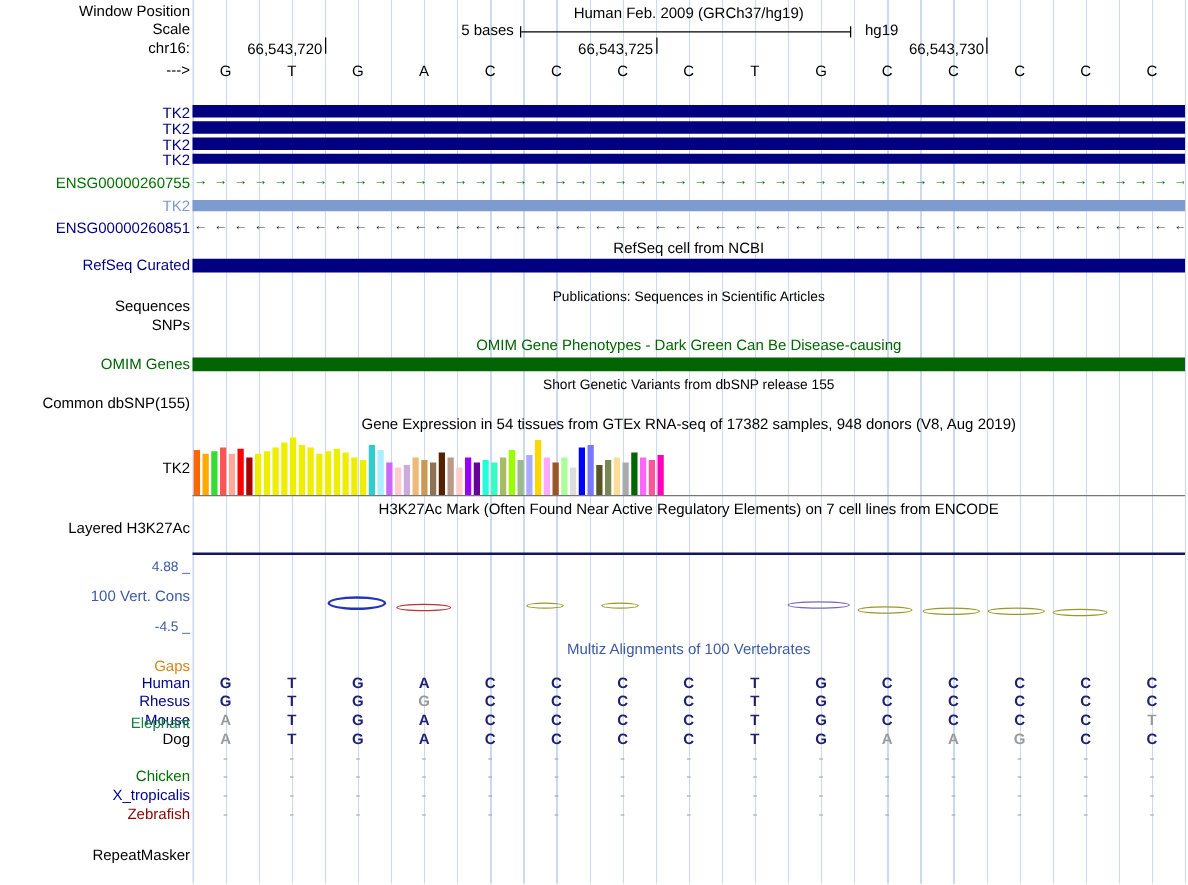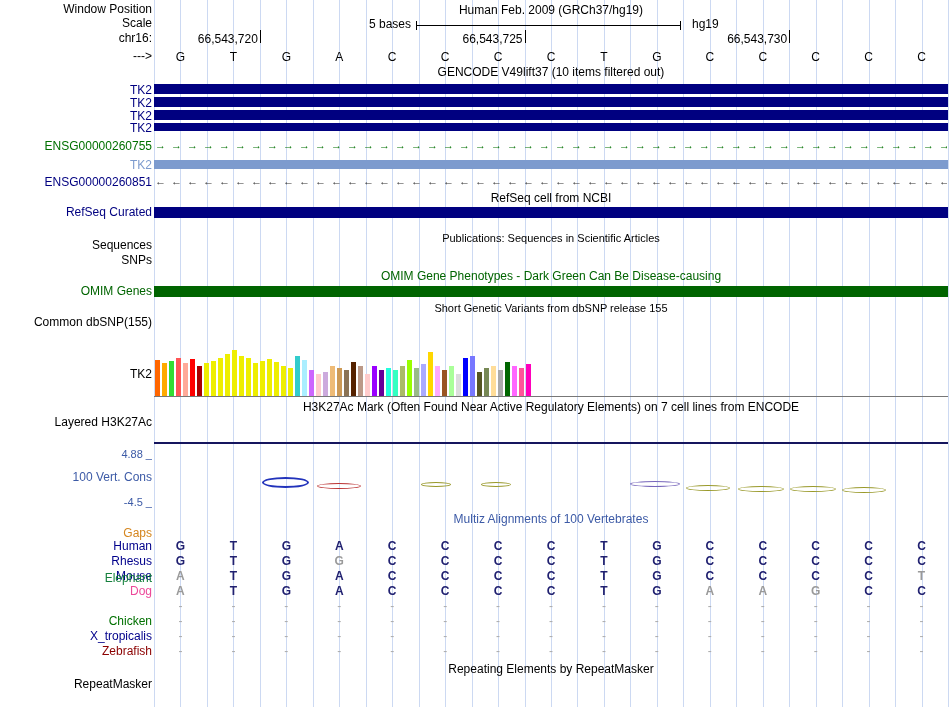--- a/index.html
+++ b/index.html
@@ -47,21 +47,20 @@
   <div class="llabel" style="top:17px">Scale</div>
   <div id="scale-value">5 bases</div>
   <div id="scale-line"></div>
   <div class="scale-tick" style="left:416px"></div>
   <div class="scale-tick" style="left:680px"></div>
   <div id="assembly-name">hg19</div>
 
   <div class="llabel" style="top:32px">chr16:</div>
   <div class="llabel" style="top:50px">---&gt;</div>
 
-  <div class="ctitle" style="top:66px">GENCODE V49lift37 (10 items filtered out)</div>
   <div class="llabel" style="top: 84px; color: rgb(0, 0, 128);">TK2</div>
   <div class="bar" style="top: 84px; height: 10px; background: rgb(0, 0, 128);"></div>
   <div class="llabel" style="top: 97px; color: rgb(0, 0, 128);">TK2</div>
   <div class="bar" style="top: 97px; height: 10px; background: rgb(0, 0, 128);"></div>
   <div class="llabel" style="top: 110px; color: rgb(0, 0, 128);">TK2</div>
   <div class="bar" style="top: 110px; height: 10px; background: rgb(0, 0, 128);"></div>
   <div class="llabel" style="top: 122px; color: rgb(0, 0, 128);">TK2</div>
   <div class="bar" style="top: 123px; height: 8px; background: rgb(0, 0, 128);"></div>
 
   <div class="llabel" style="top: 140px; color: rgb(0, 112, 0);">ENSG00000260755</div>
@@ -81,20 +80,21 @@
   <div class="llabel" style="top:239px">Sequences</div>
   <div class="llabel" style="top:254px">SNPs</div>
 
   <div class="ctitle" style="top: 270px; color: rgb(0, 100, 0);">OMIM Gene Phenotypes - Dark Green Can Be Disease-causing</div>
   <div class="llabel" style="top: 285px; color: rgb(0, 100, 0);">OMIM Genes</div>
   <div class="bar" style="top: 286px; height: 11px; background: rgb(0, 100, 0);"></div>
 
   <div class="ctitle ctitle-sm" style="top:302px">Short Genetic Variants from dbSNP release 155</div>
   <div class="llabel" style="top:316px">Common dbSNP(155)</div>
 
+  <div class="ctitle" style="top:333px">Gene Expression in 54 tissues from GTEx RNA-seq of 17382 samples, 948 donors (V8, Aug 2019)</div>
   <div class="llabel" style="top:368px">TK2</div>
   <div id="gtex-bars">
       <div class="gtex-bar" style="height: 36px; background: rgb(255, 102, 0);"></div>
       <div class="gtex-bar" style="height: 33px; background: rgb(255, 170, 0);"></div>
       <div class="gtex-bar" style="height: 35px; background: rgb(51, 221, 51);"></div>
       <div class="gtex-bar" style="height: 38px; background: rgb(255, 85, 85);"></div>
       <div class="gtex-bar" style="height: 33px; background: rgb(255, 170, 153);"></div>
       <div class="gtex-bar" style="height: 37px; background: rgb(255, 0, 0);"></div>
       <div class="gtex-bar" style="height: 30px; background: rgb(170, 0, 0);"></div>
       <div class="gtex-bar" style="height: 33px; background: rgb(238, 238, 0);"></div>
@@ -151,21 +151,20 @@
   <div class="llabel" style="top:416px">Layered H3K27Ac</div>
   <div id="h3k27ac-line" style="background: rgb(21, 21, 94);"></div>
 
   <div class="llabel small" style="top: 448px; color: rgb(60, 90, 166);">4.88 _</div>
   <div class="llabel" style="top: 471px; color: rgb(60, 90, 166);">100 Vert. Cons</div>
   <div class="llabel small" style="top: 496px; color: rgb(60, 90, 166);">-4.5 _</div>
 
   <div class="ctitle" style="top: 513px; color: rgb(60, 90, 166);">Multiz Alignments of 100 Vertebrates</div>
   <div class="llabel" style="top: 527px; color: rgb(213, 134, 31);">Gaps</div>
 
-  <div class="ctitle" style="top:663px">Repeating Elements by RepeatMasker</div>
   <div class="llabel" style="top:678px">RepeatMasker</div>
 <div class="coord-tick" style="left: 259.864px;"></div>
     <div class="coord-label" style="right: 692.136px;">66,543,720</div>
     <div class="coord-tick" style="left: 524.536px;"></div>
     <div class="coord-label" style="right: 427.464px;">66,543,725</div>
     <div class="coord-tick" style="left: 789.2px;"></div>
     <div class="coord-label" style="right: 162.8px;">66,543,730</div>
     <div class="base-letter" style="left: 180.467px;">G</div>
     <div class="base-letter" style="left: 233.4px;">T</div>
     <div class="base-letter" style="left: 286.333px;">G</div>
@@ -231,21 +230,21 @@
     <div class="aln-letter" style="left: 445.133px; top: 570px; color: rgb(32, 32, 112);">C</div>
     <div class="aln-letter" style="left: 498.067px; top: 570px; color: rgb(32, 32, 112);">C</div>
     <div class="aln-letter" style="left: 551px; top: 570px; color: rgb(32, 32, 112);">C</div>
     <div class="aln-letter" style="left: 603.933px; top: 570px; color: rgb(32, 32, 112);">T</div>
     <div class="aln-letter" style="left: 656.867px; top: 570px; color: rgb(32, 32, 112);">G</div>
     <div class="aln-letter" style="left: 709.8px; top: 570px; color: rgb(32, 32, 112);">C</div>
     <div class="aln-letter" style="left: 762.733px; top: 570px; color: rgb(32, 32, 112);">C</div>
     <div class="aln-letter" style="left: 815.667px; top: 570px; color: rgb(32, 32, 112);">C</div>
     <div class="aln-letter" style="left: 868.6px; top: 570px; color: rgb(32, 32, 112);">C</div>
     <div class="aln-letter" style="left: 921.533px; top: 570px; color: rgb(154, 154, 154);">T</div>
-    <div class="llabel" style="top: 585px; color: #ec4899;">Dog</div>
+    <div class="llabel" style="top: 585px; color: #000000;">Dog</div>
     <div class="aln-letter" style="left: 180.467px; top: 585px; color: rgb(154, 154, 154);">A</div>
     <div class="aln-letter" style="left: 233.4px; top: 585px; color: rgb(32, 32, 112);">T</div>
     <div class="aln-letter" style="left: 286.333px; top: 585px; color: rgb(32, 32, 112);">G</div>
     <div class="aln-letter" style="left: 339.267px; top: 585px; color: rgb(32, 32, 112);">A</div>
     <div class="aln-letter" style="left: 392.2px; top: 585px; color: rgb(32, 32, 112);">C</div>
     <div class="aln-letter" style="left: 445.133px; top: 585px; color: rgb(32, 32, 112);">C</div>
     <div class="aln-letter" style="left: 498.067px; top: 585px; color: rgb(32, 32, 112);">C</div>
     <div class="aln-letter" style="left: 551px; top: 585px; color: rgb(32, 32, 112);">C</div>
     <div class="aln-letter" style="left: 603.933px; top: 585px; color: rgb(32, 32, 112);">T</div>
     <div class="aln-letter" style="left: 656.867px; top: 585px; color: rgb(32, 32, 112);">G</div>

